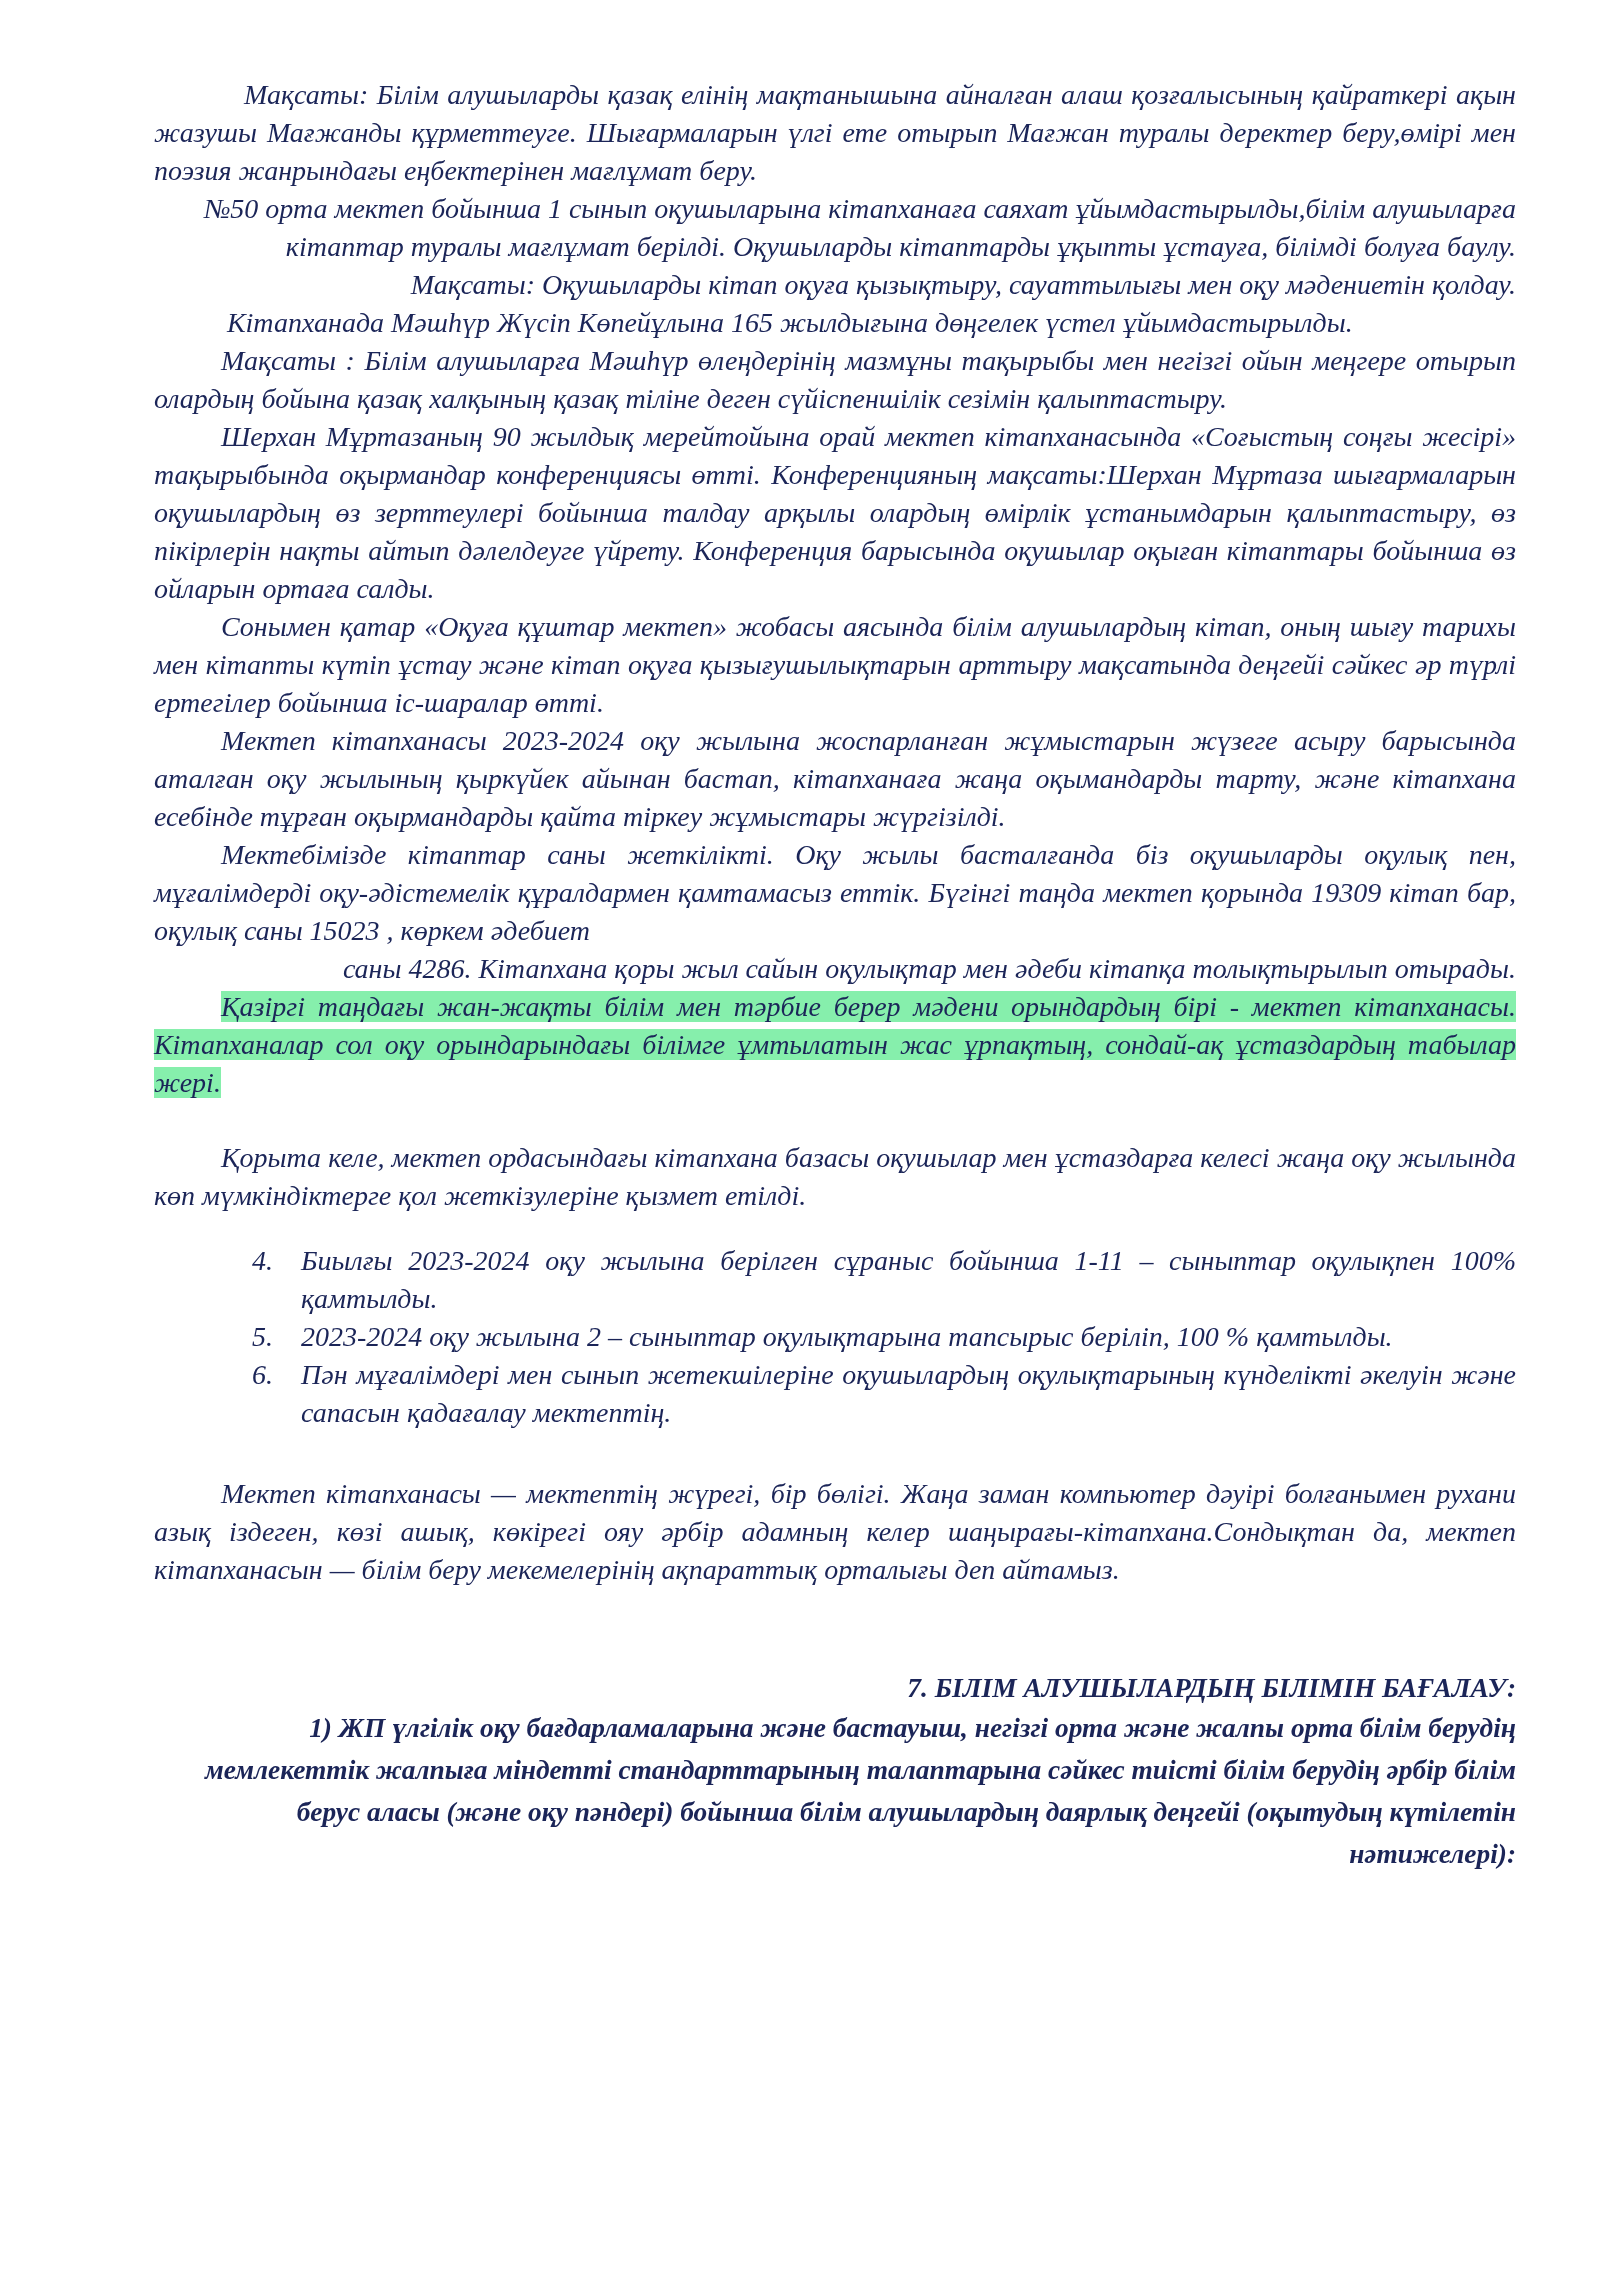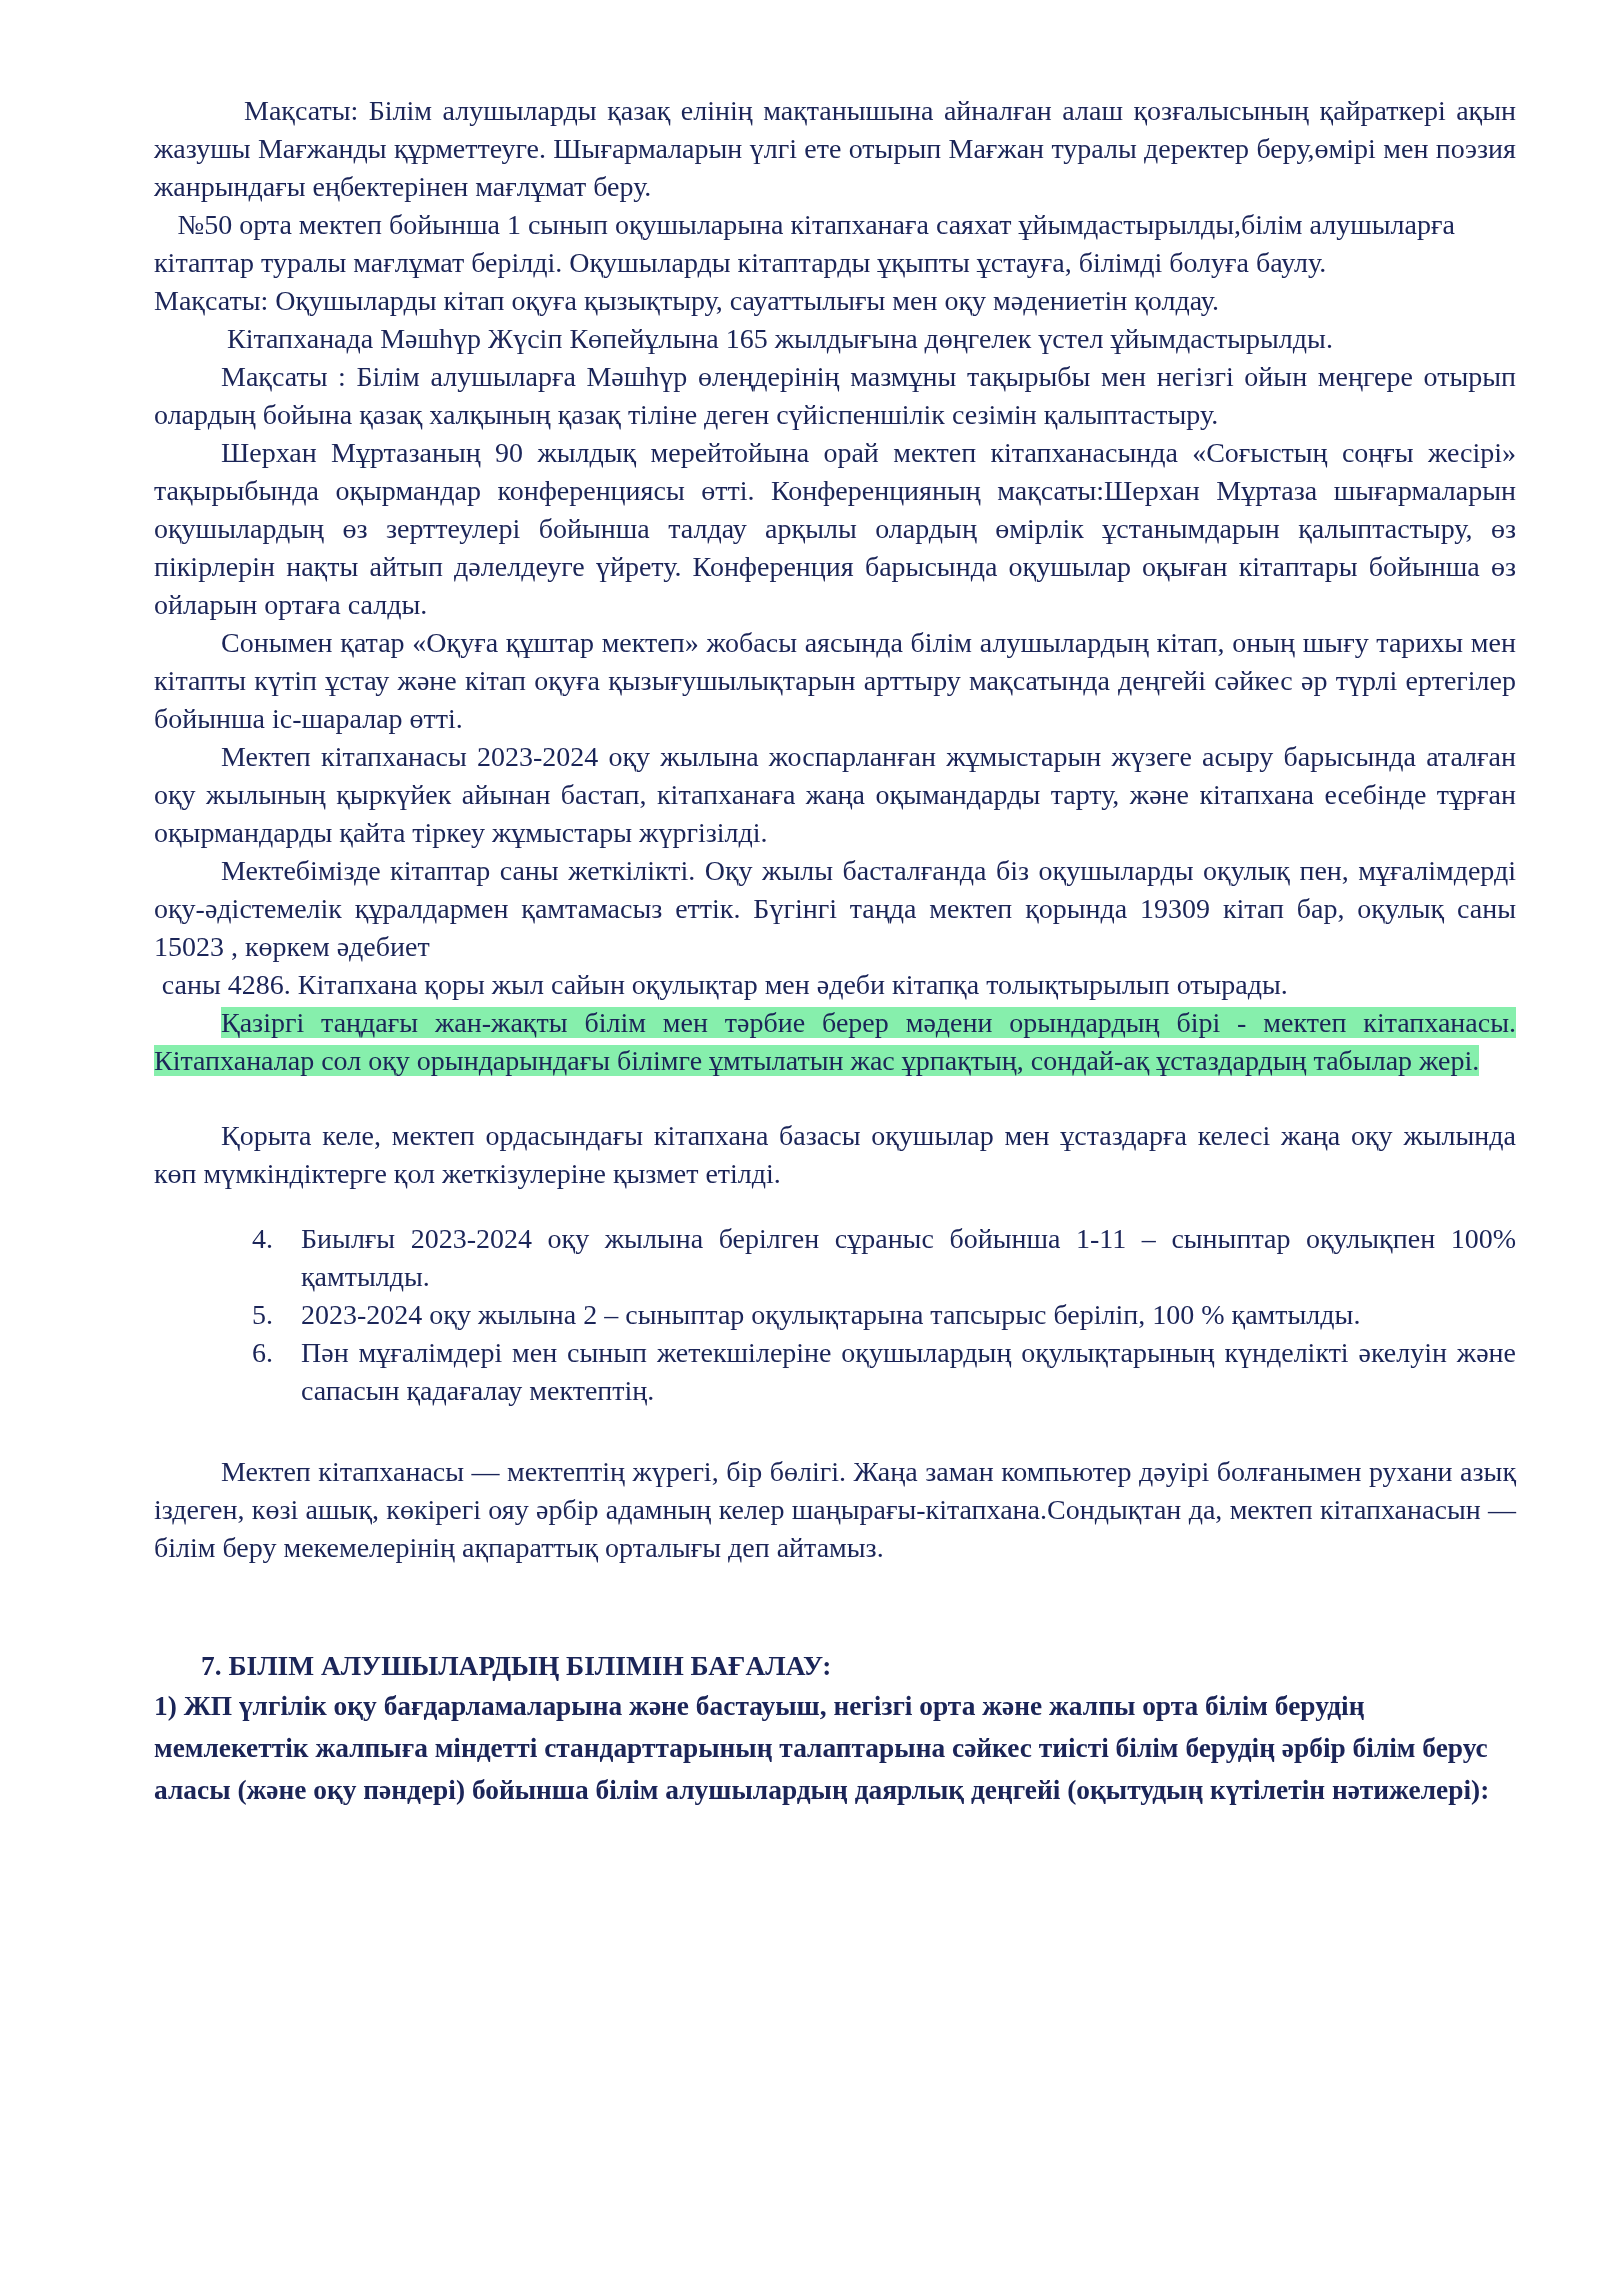--- a/index.html
+++ b/index.html
@@ -2,24 +2,24 @@
 <html><head>
   <meta charset="utf-8">
   <style>
     html, body { margin: 0; padding: 0; background: #ffffff; }
     body {
       width: 1621px; height: 2293px; position: relative; overflow: hidden;
       font-family: "Liberation Serif", "DejaVu Serif", serif;
       color: #1b2558;
     }
     .page {
-      position: absolute; left: 154px; top: 92px; width: 1362px;
-      font-size: 28px; line-height: 38px;
+      position: absolute; left: 154px; top: 76px; width: 1362px;
+      font-size: 28px; line-height: 38px; font-style: italic;
     }
-    p { margin: 0; }
+    p { margin: 0; text-align: right; }
     .j { text-align: justify; text-align-last: left; }
     .ind1 { text-indent: 90px; }
     .ind2 { text-indent: 73px; }
     .ind3 { text-indent: 67px; }
     .ind4 { text-indent: 23.5px; }
     .hl span.mark { background: #f1f3f7; }
     .gap1 { height: 37px; }
     ol.tasks {
       margin: 0; padding: 0; list-style: none;
     }

